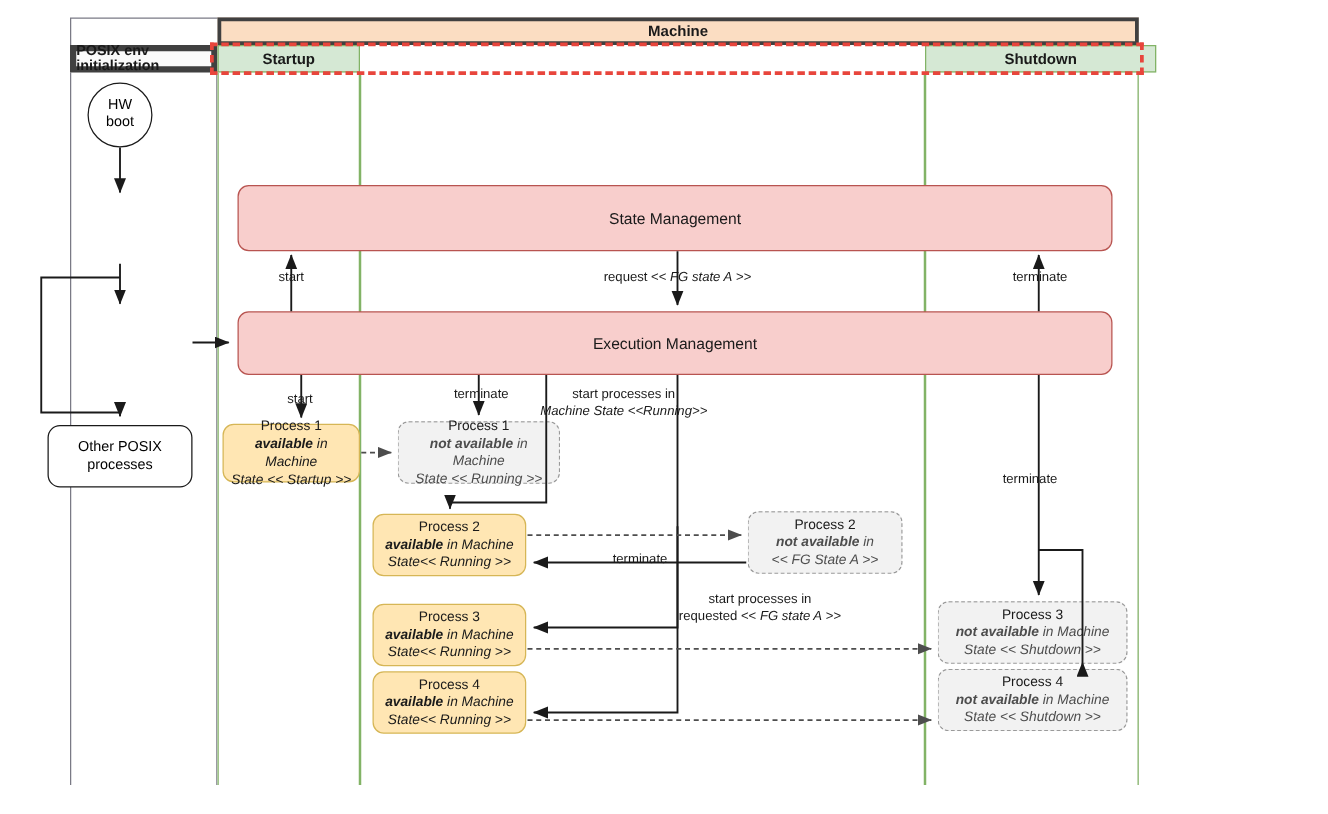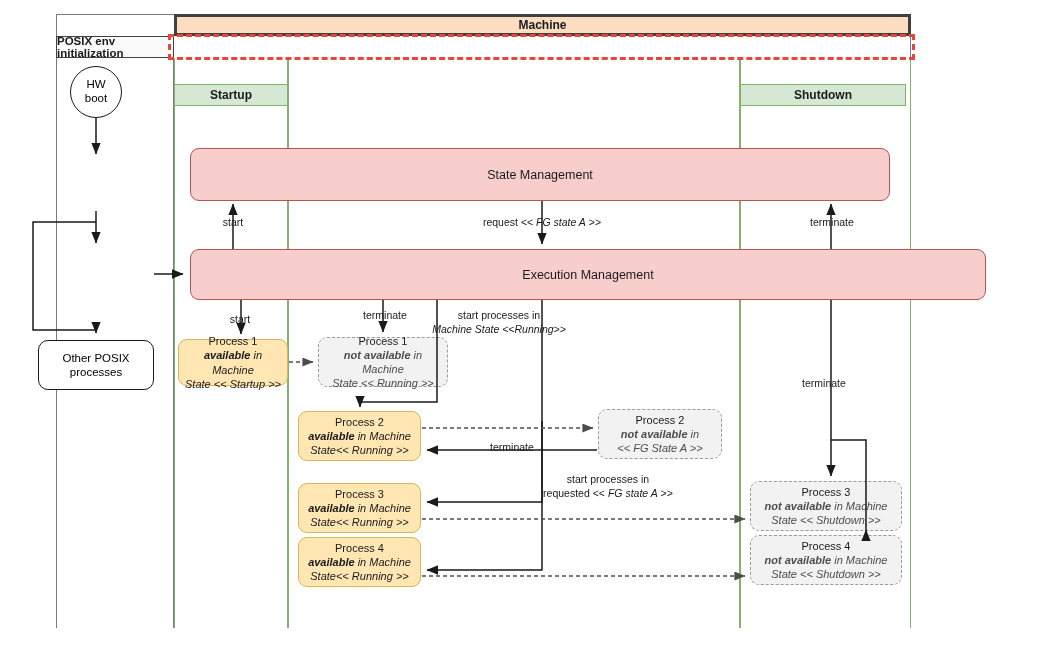--- a/index.html
+++ b/index.html
@@ -7,28 +7,28 @@
   #root{position:relative;width:1062px;height:651px;overflow:hidden;background:#fff;}
 
   .abs{position:absolute;box-sizing:border-box;}
 
   
   #lane-frame{left:56px;top:14px;width:855px;height:614px;border:1px solid #7a7a85;background:#fff;}
 
   #machine-header{left:174px;top:14px;width:737px;height:22px;background:#fbddc2;border:3px solid #404040;
                   display:flex;align-items:center;justify-content:center;font-size:12px;font-weight:bold;color:#1a1a1a;}
 
-  #posix-header{left:56px;top:36px;width:118px;height:22px;background:#fafafa;border:1px solid #404040;
+  #posix-header{left:56px;top:36px;width:118px;height:22px;background:#fafafa;border:5px solid #404040;
                 display:flex;align-items:center;justify-content:center;font-size:11.5px;font-weight:bold;color:#1a1a1a;}
 
   .state-header{top:36px;height:22px;background:#d5e8d4;border:1px solid #82b366;
-                display:flex;align-items:center;justify-content:center;font-size:12px;font-weight:bold;color:#1a1a1a;margin-top:48px;}
+                display:flex;align-items:center;justify-content:center;font-size:12px;font-weight:bold;color:#1a1a1a;}
   #sh-startup{left:174px;width:114px;}
   #sh-running{left:288px;width:452px;}
-  #sh-shutdown{left:740px;width:166px;}
+  #sh-shutdown{left:740px;width:185px;}
 
   .lane-col{top:58px;height:570px;border-left:1px solid #82b366;border-right:1px solid #82b366;background:#fff;}
   #col-startup{left:174px;width:114px;}
   #col-running{left:288px;width:452px;}
   #col-shutdown{left:740px;width:171px;}
   #col-posix{left:56px;top:58px;width:118px;height:570px;border-left:1px solid #7a7a85;border-right:1px solid #7a7a85;background:#fff;}
 
   
   #fg-highlight{left:168px;top:34px;width:747px;height:26px;border:3px dashed #e8453c;background:transparent;}
   #fg-note{left:920px;top:22px;width:132px;height:44px;border:2px dashed #e8453c;background:#fff;
@@ -42,21 +42,21 @@
                display:flex;align-items:center;justify-content:center;font-size:11.5px;}
   #adaptive-platform{left:38px;top:250px;width:116px;height:48px;border:1.6px dashed #1a1a1a;border-radius:10px;background:#fff;
                      display:flex;align-items:center;justify-content:center;font-size:11.5px;}
   #other-posix{left:38px;top:340px;width:116px;height:50px;border:1.6px solid #1a1a1a;border-radius:10px;background:#fff;
                display:flex;flex-direction:column;align-items:center;justify-content:center;font-size:11.5px;line-height:1.25;}
 
   
   .pink-bar{background:#f8cecc;border:1.6px solid #b85450;border-radius:9px;
             display:flex;align-items:center;justify-content:center;font-size:12.5px;color:#1a1a1a;}
   #state-mgmt{left:190px;top:148px;width:700px;height:53px;}
-  #exec-mgmt{left:190px;top:249px;width:796px;height:51px;}
+  #exec-mgmt{left:190px;top:249px;width:700px;height:51px;}
 
   
   .pbox{border-radius:9px;display:flex;flex-direction:column;align-items:center;justify-content:center;
         font-size:11px;line-height:1.28;text-align:center;padding:0 3px;}
   .pbox .l1{color:#1a1a1a;}
   .pbox .l2,.pbox .l3{font-style:italic;}
   .pbox .l2 b,.pbox .l3 b{font-weight:bold;font-style:italic;}
   .avail{background:#ffe6b3;border:1.3px solid #d6b656;color:#1a1a1a;}
   .notavail{background:#f2f2f2;border:1.3px dashed #9a9a9a;color:#4d4d4d;}
 

